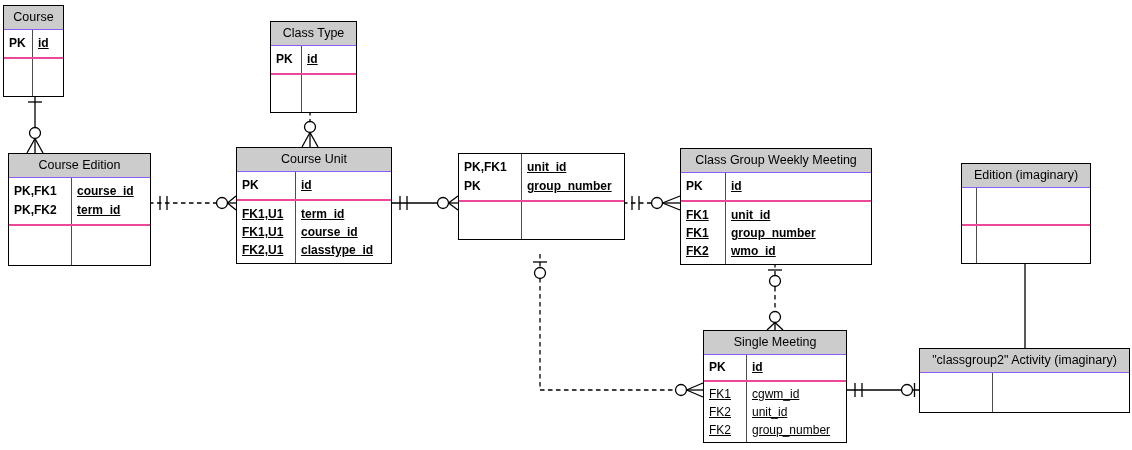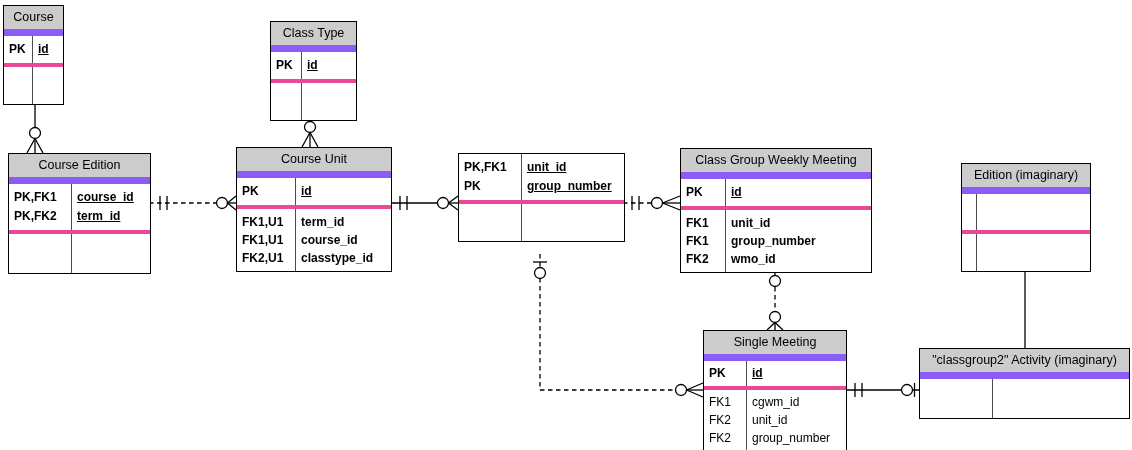--- a/index.html
+++ b/index.html
@@ -5,24 +5,24 @@
   html,body { margin:0; padding:0; background:#fff; }
   .canvas { position:relative; width:1132px; height:450px; background:#fff;
             font-family:"Liberation Sans", sans-serif; overflow:hidden; }
   svg.wires { position:absolute; left:0; top:0; }
   svg.wires line, svg.wires path, svg.wires polyline { stroke:#000; stroke-width:1.3; fill:none; }
   svg.wires .dash { stroke-dasharray:4.5 3.5; }
   svg.wires circle { fill:#fff; stroke:#000; stroke-width:1.3; }
   svg.wires polygon { fill:#fff; stroke:#000; stroke-width:1.3; }
 
   .tbl { position:absolute; background:#fff; border:1px solid #000; font-size:12px; color:#000; }
-  .thead { background:#ccc; border-bottom:7px solid #8b5cf6; text-align:center;
+  .thead { background:#ccc; border-bottom:1px solid #8b5cf6; text-align:center;
            padding:4px 2px; line-height:15px; font-size:12.5px; white-space:nowrap; }
   .tsec { position:relative; padding:4px 0; }
-  .tsec + .tsec { border-top:4px solid #ec4899; }
+  .tsec + .tsec { border-top:2px solid #ec4899;text-decoration:underline; }
   .tsec::before { content:""; position:absolute; left:var(--kw); top:0; bottom:0; width:1px; background:#4d4d4d; }
   .trow { display:flex; line-height:19px; white-space:nowrap; font-weight:bold; }
   .trow.attr { line-height:18px; }
   .trow.plain { font-weight:normal; }
   .keys { width:var(--kw); padding:0 0 0 5px; box-sizing:border-box; flex:0 0 auto; }
   .fld  { padding:0 0 0 6px; }
   .u    { text-decoration:underline; }
   .tsec.empty { min-height:29px; }
   .tsec.empty.tall { min-height:31px; }
   .tsec.empty.short { min-height:28px; }

